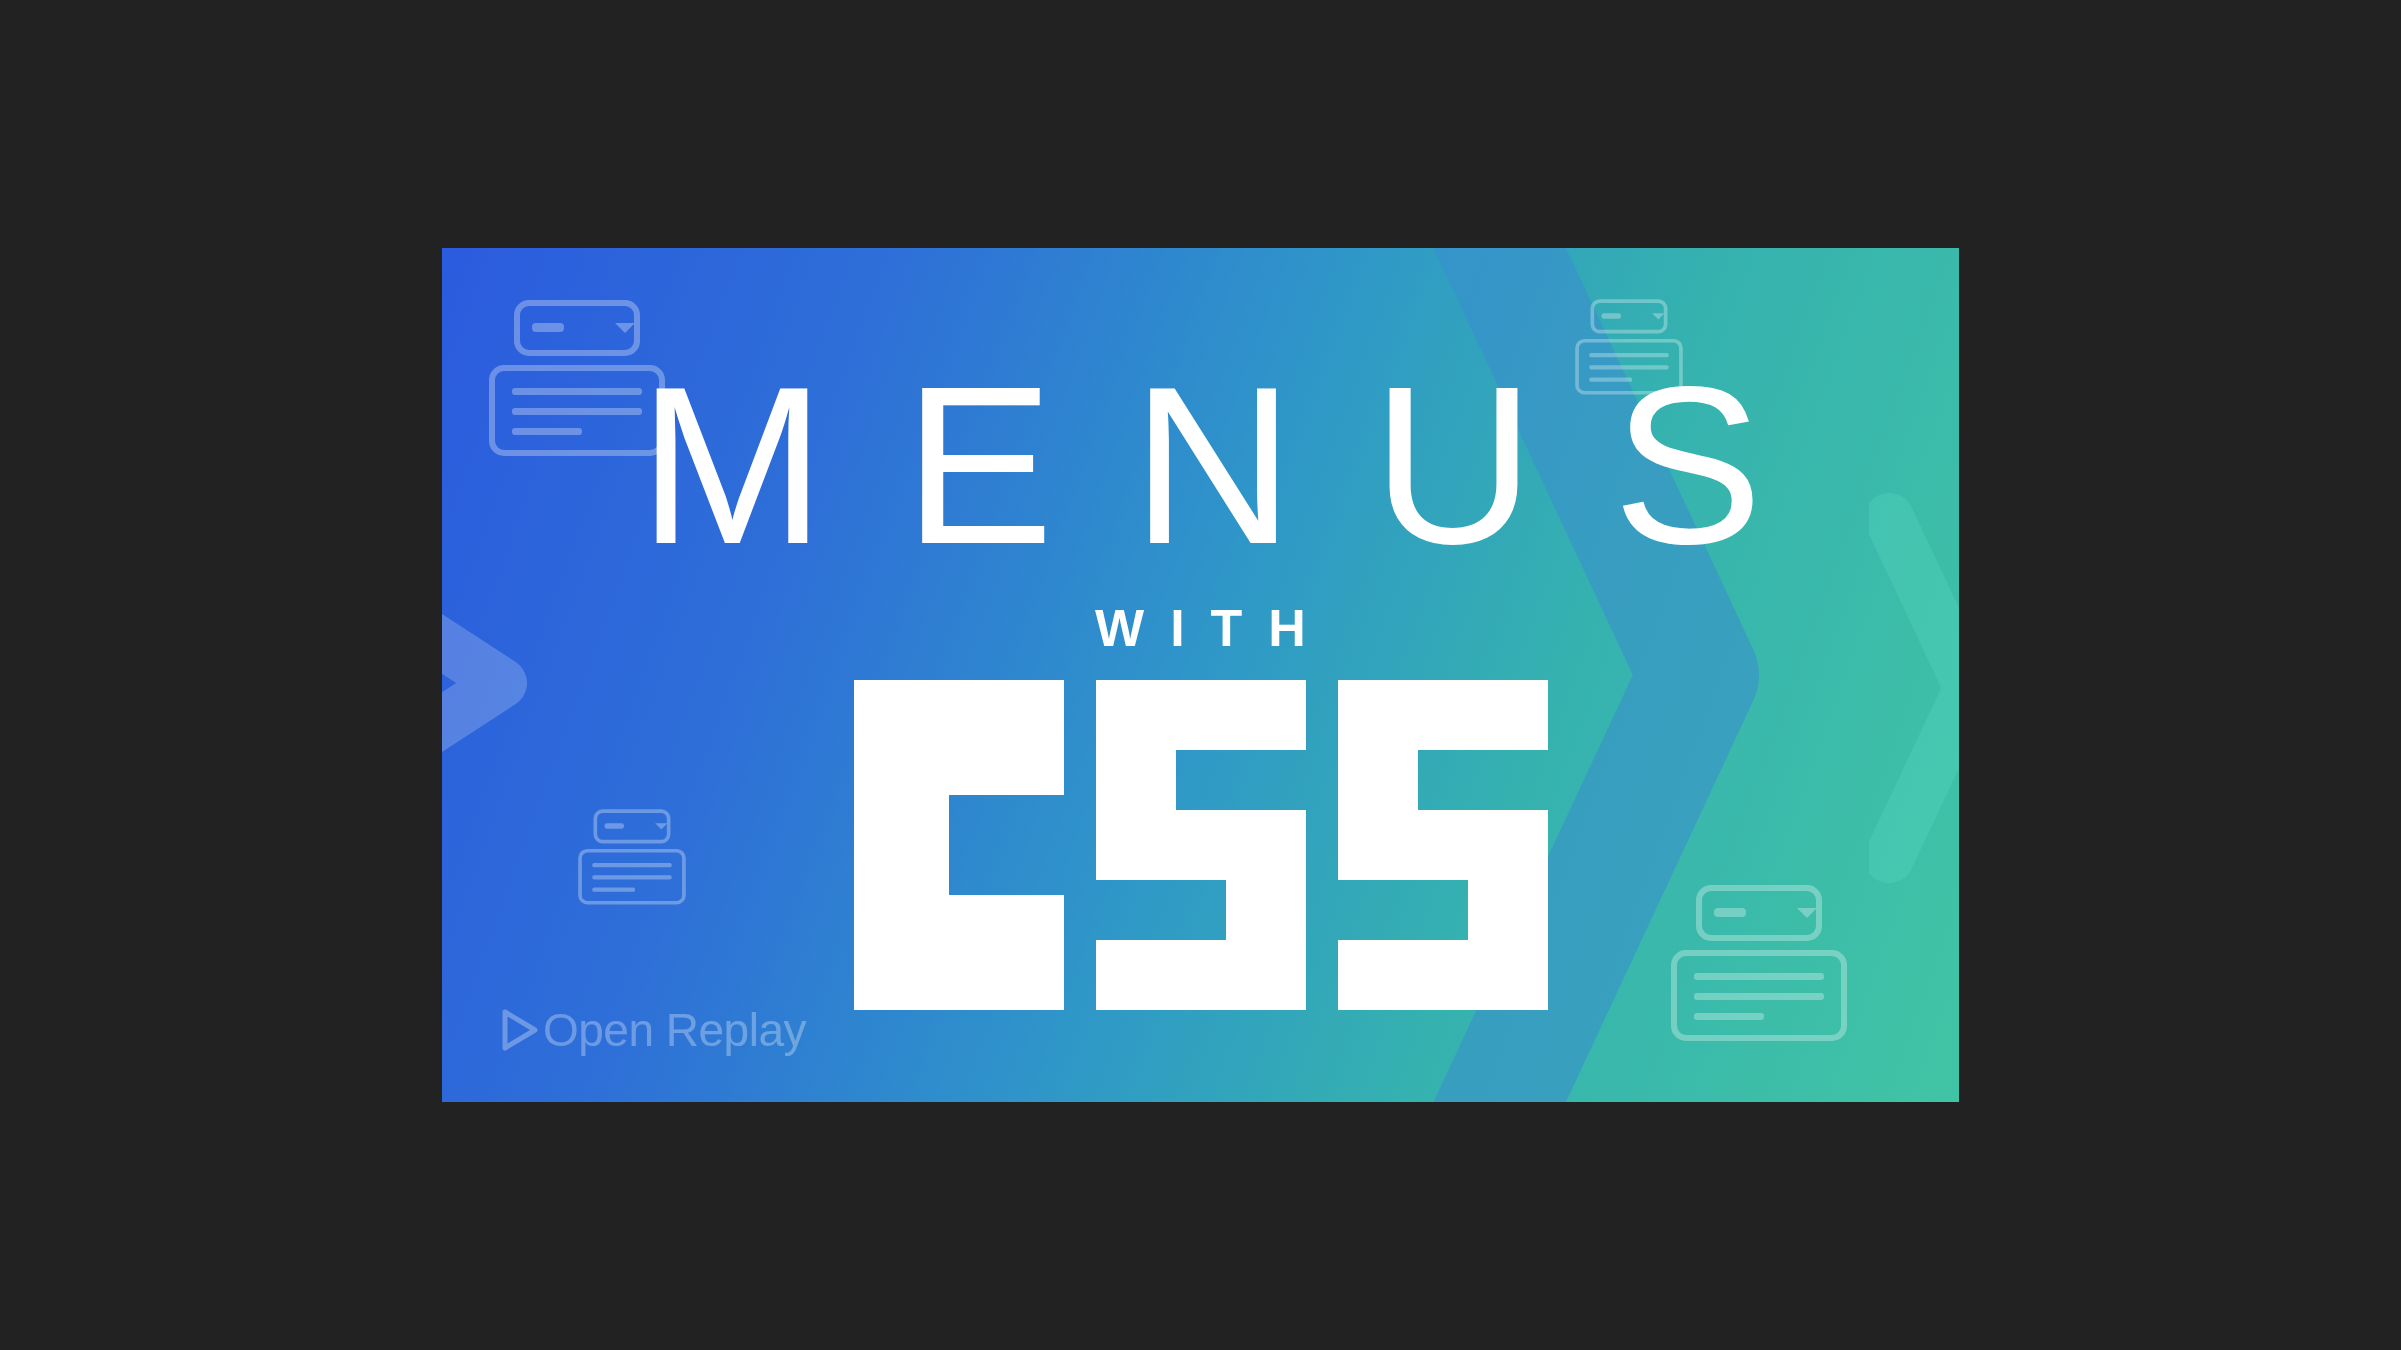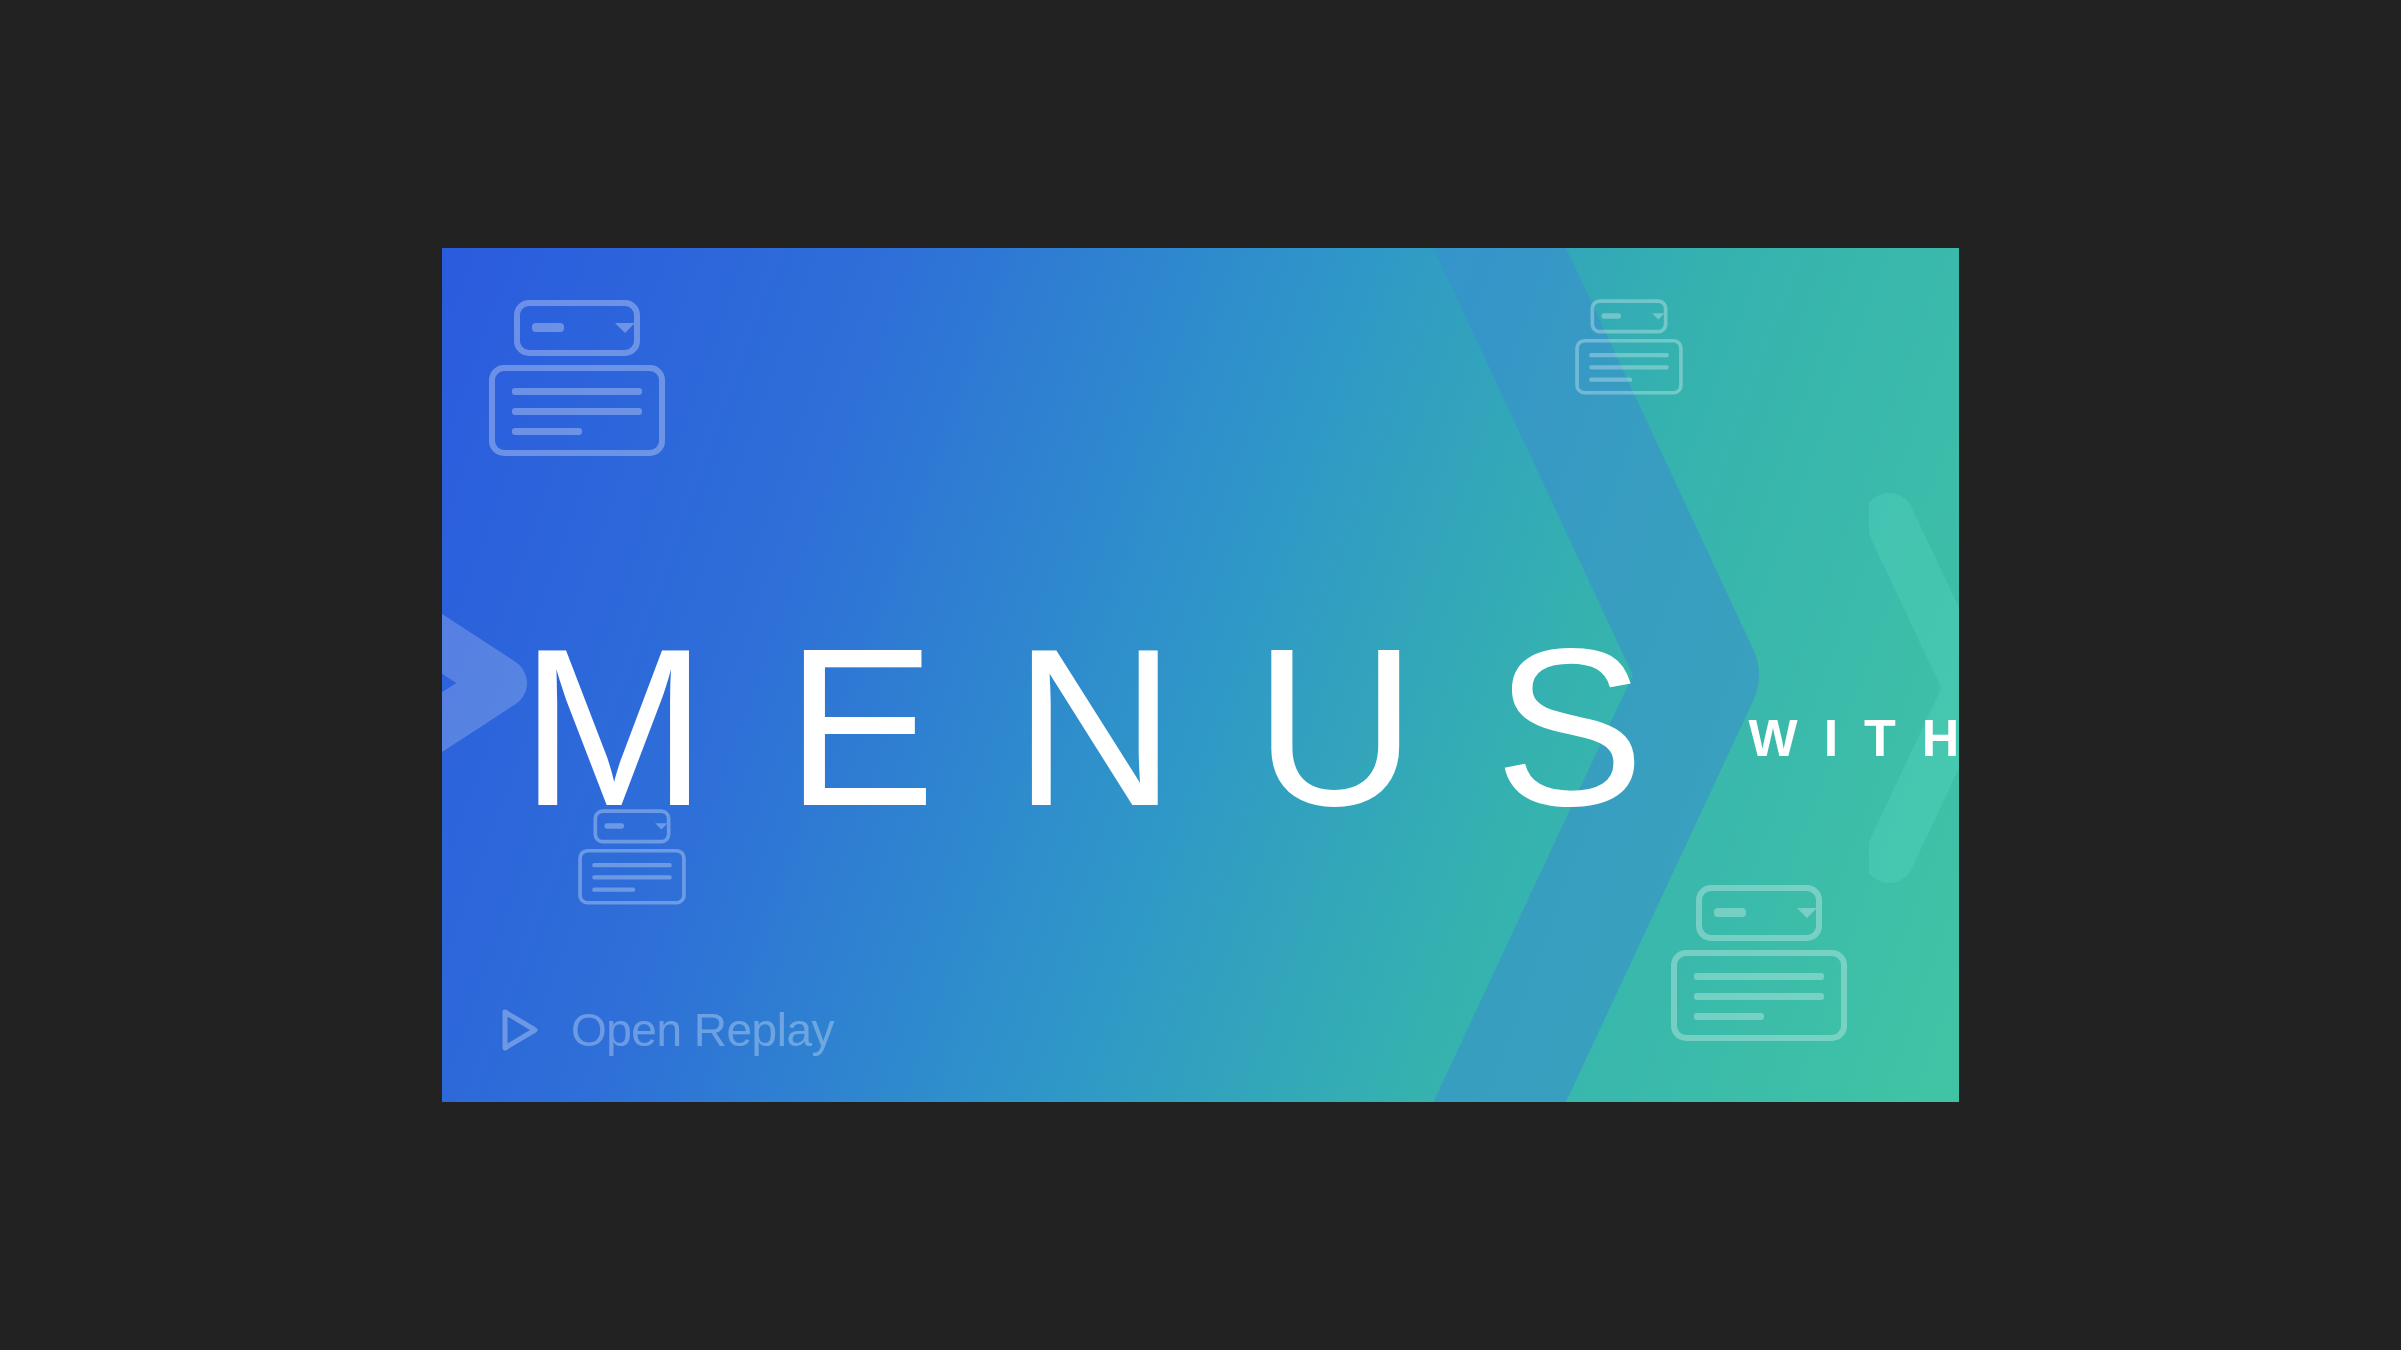--- a/index.html
+++ b/index.html
@@ -91,21 +91,21 @@
     }
     
     
     .content {
       position: absolute;
       top: 0;
       left: 0;
       width: 100%;
       height: 100%;
       display: flex;
-      flex-direction: row;
+      flex-direction: column;
       align-items: center;
       justify-content: flex-start;
       padding-top: 105px;
     }
     
     .title-menus {
       font-size: 225px;
       font-weight: 200;
       letter-spacing: 78px;
       color: #FFFFFF;
@@ -140,21 +140,21 @@
       display: block;
     }
     
     
     .logo-area {
       position: absolute;
       bottom: 45px;
       left: 55px;
       display: flex;
       align-items: center;
-      gap: 30px;
+      gap: 2px;
       opacity: 0.3;
     }
     
     .logo-text {
       font-size: 46px;
       font-weight: 400;
       color: #FFFFFF;
       letter-spacing: -0.5px;
     }
     

